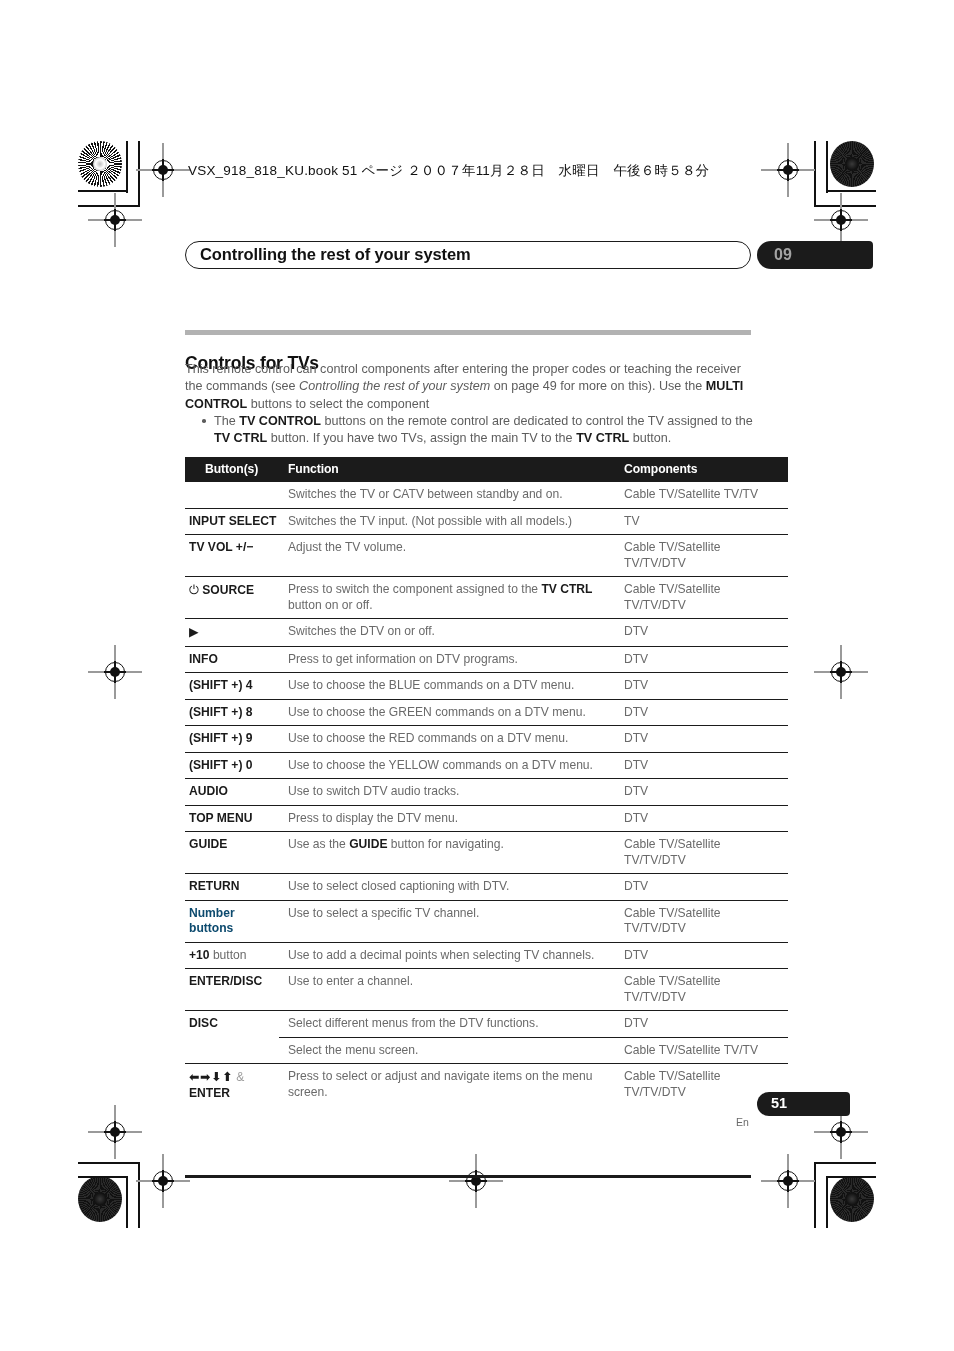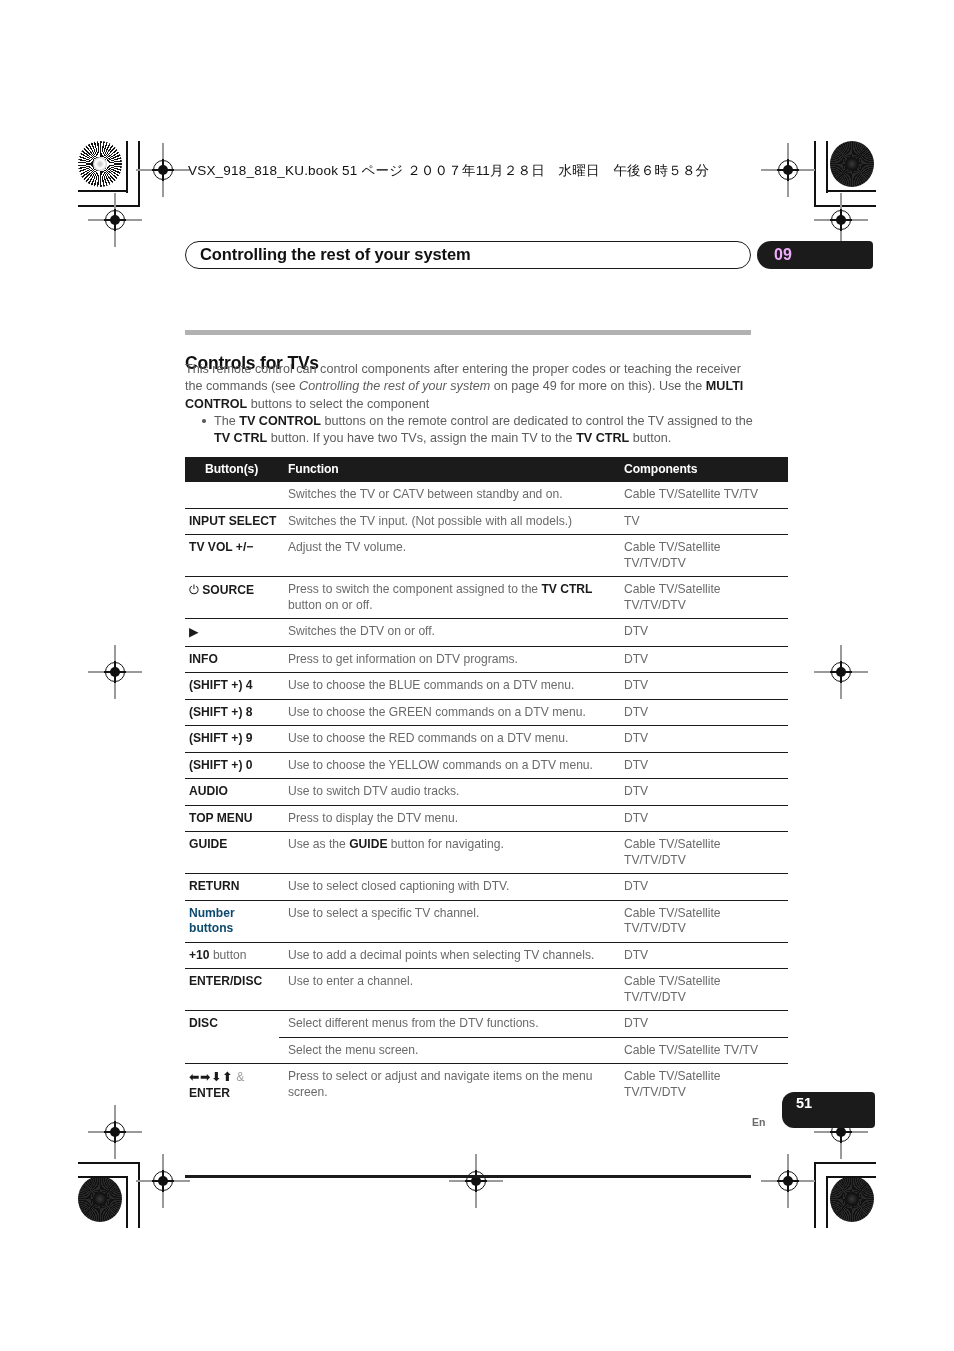--- a/index.html
+++ b/index.html
@@ -101,21 +101,21 @@
   .chapter-num-pill {
     position: absolute;
     left: 757px; top: 241px;
     width: 116px; height: 28px;
     background: #1b1b1b;
     border-radius: 14px 4px 4px 14px;
   }
   .chapter-num-pill span {
     position: absolute;
     left: 17px; top: 5px;
-    font-size: 16px; font-weight: bold; color: #f0abfc;
+    font-size: 16px; font-weight: bold; color: #a3a3a3;
   }
 
   
   .section-rule {
     position: absolute;
     left: 185px; top: 330px;
     width: 566px; height: 5px;
     background: #b2b2b2;
   }
   .section-title {
@@ -202,33 +202,33 @@
     width: 566px; height: 2.6px; background: #1b1b1b;
   }
 
   .pw { font-family: "DejaVu Sans", sans-serif; font-weight: normal; font-size: 12.5px; }
   .arrows { font-family: "DejaVu Sans", sans-serif; font-size: 12.5px; letter-spacing: 0.5px; }
   .amp { color: #9a9a9a; font-weight: normal; }
 
   
   .page-pill {
     position: absolute;
-    left: 782px; top: 1092px;
-    width: 93px; height: 36px;
+    left: 757px; top: 1092px;
+    width: 93px; height: 24px;
     background: #1b1b1b;
     border-radius: 12px 4px 4px 12px;
   }
   .page-pill span {
     position: absolute; left: 14px; top: 3px;
     color: #fff; font-size: 14.5px; font-weight: bold;
   }
   .page-lang {
     position: absolute;
-    left: 752px; top: 1116px;
-    font-size: 10.5px; color: #6a6a6a; font-weight: bold;
+    left: 736px; top: 1116px;
+    font-size: 10.5px; color: #6a6a6a;
   }
 </style>
 </head>
 <body>
 
 <div class="corner-rosette" style="left:78px; top:141px;"></div>
 <div class="crop-mark" style="left:126px; top:141px; width:2px; height:52px;"></div>
 <div class="crop-mark" style="left:78px; top:190px; width:50px; height:2px;"></div>
 <div class="crop-mark" style="left:138px; top:141px; width:2px; height:66px;"></div>
 <div class="crop-mark" style="left:78px; top:205px; width:62px; height:2px;"></div>

